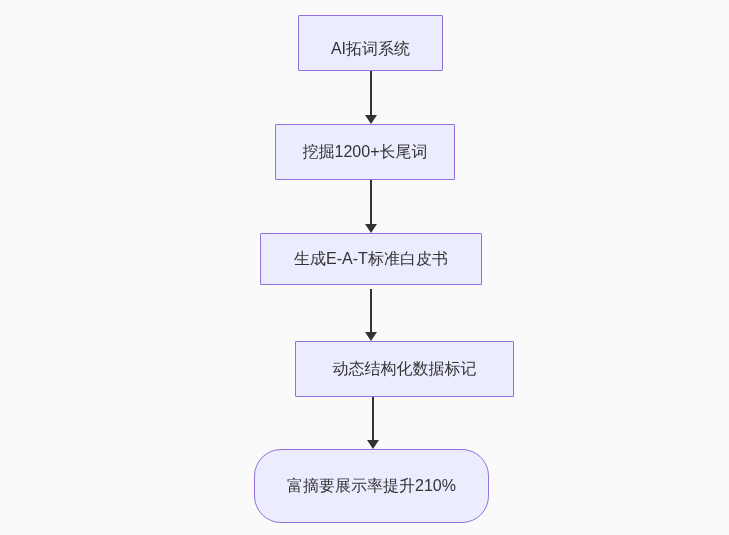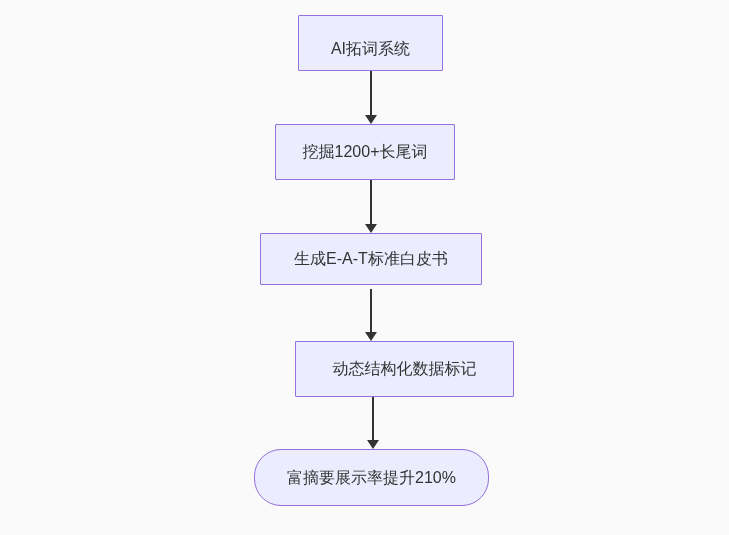--- a/index.html
+++ b/index.html
@@ -68,21 +68,21 @@
   </div>
 
   <div class="node" style="left: 260px; top: 233px; width: 222px; height: 52px; background: rgb(236, 236, 255); border-color: rgb(147, 112, 219);">
     <span class="node-label" style="color: rgb(51, 51, 51);">生成E-A-T标准白皮书</span>
   </div>
 
   <div class="node" style="left: 263px; top: 341px; width: 219px; height: 56px; background: rgb(236, 236, 255); border-color: rgb(147, 112, 219); margin-left: 32px;">
     <span class="node-label" style="color: rgb(51, 51, 51);">动态结构化数据标记</span>
   </div>
 
-  <div class="node" style="left: 254px; top: 449px; width: 235px; height: 57px; background: rgb(236, 236, 255); border-color: rgb(147, 112, 219); border-radius: 27px;">
+  <div class="node" style="left: 254px; top: 449px; width: 235px; height: 74px; background: rgb(236, 236, 255); border-color: rgb(147, 112, 219); border-radius: 27px;">
     <span class="node-label" style="color: rgb(51, 51, 51);">富摘要展示率提升210%</span>
   </div>
 
   <div class="edge" style="left: 363.5px; top: 71px; width: 14px; height: 53px;">
     <div class="edge-line" style="height: 46px; background: rgb(51, 51, 51);"></div>
     <div class="edge-arrowhead" style="border-top-color: rgb(51, 51, 51);"></div>
   </div>
 
   <div class="edge" style="left: 364px; top: 180px; width: 14px; height: 53px;">
     <div class="edge-line" style="height: 46px; background: rgb(51, 51, 51);"></div>

